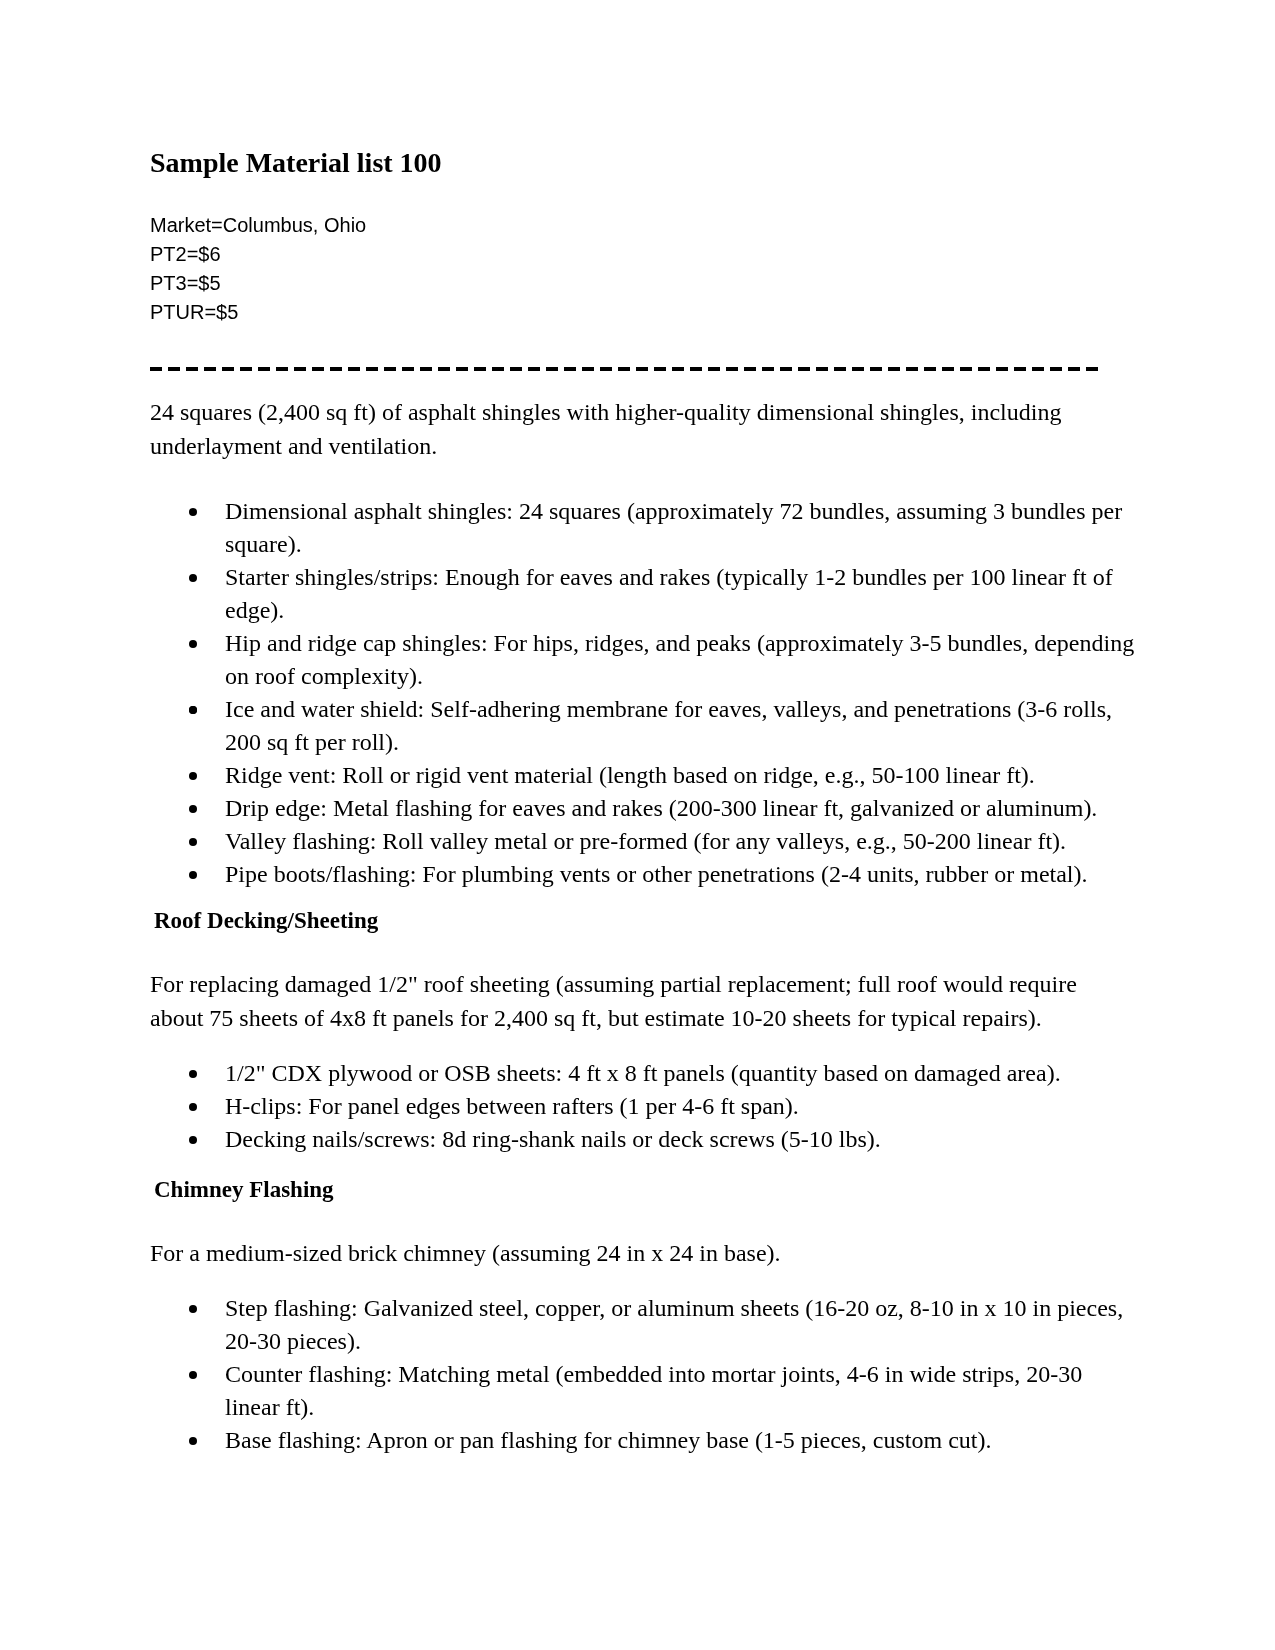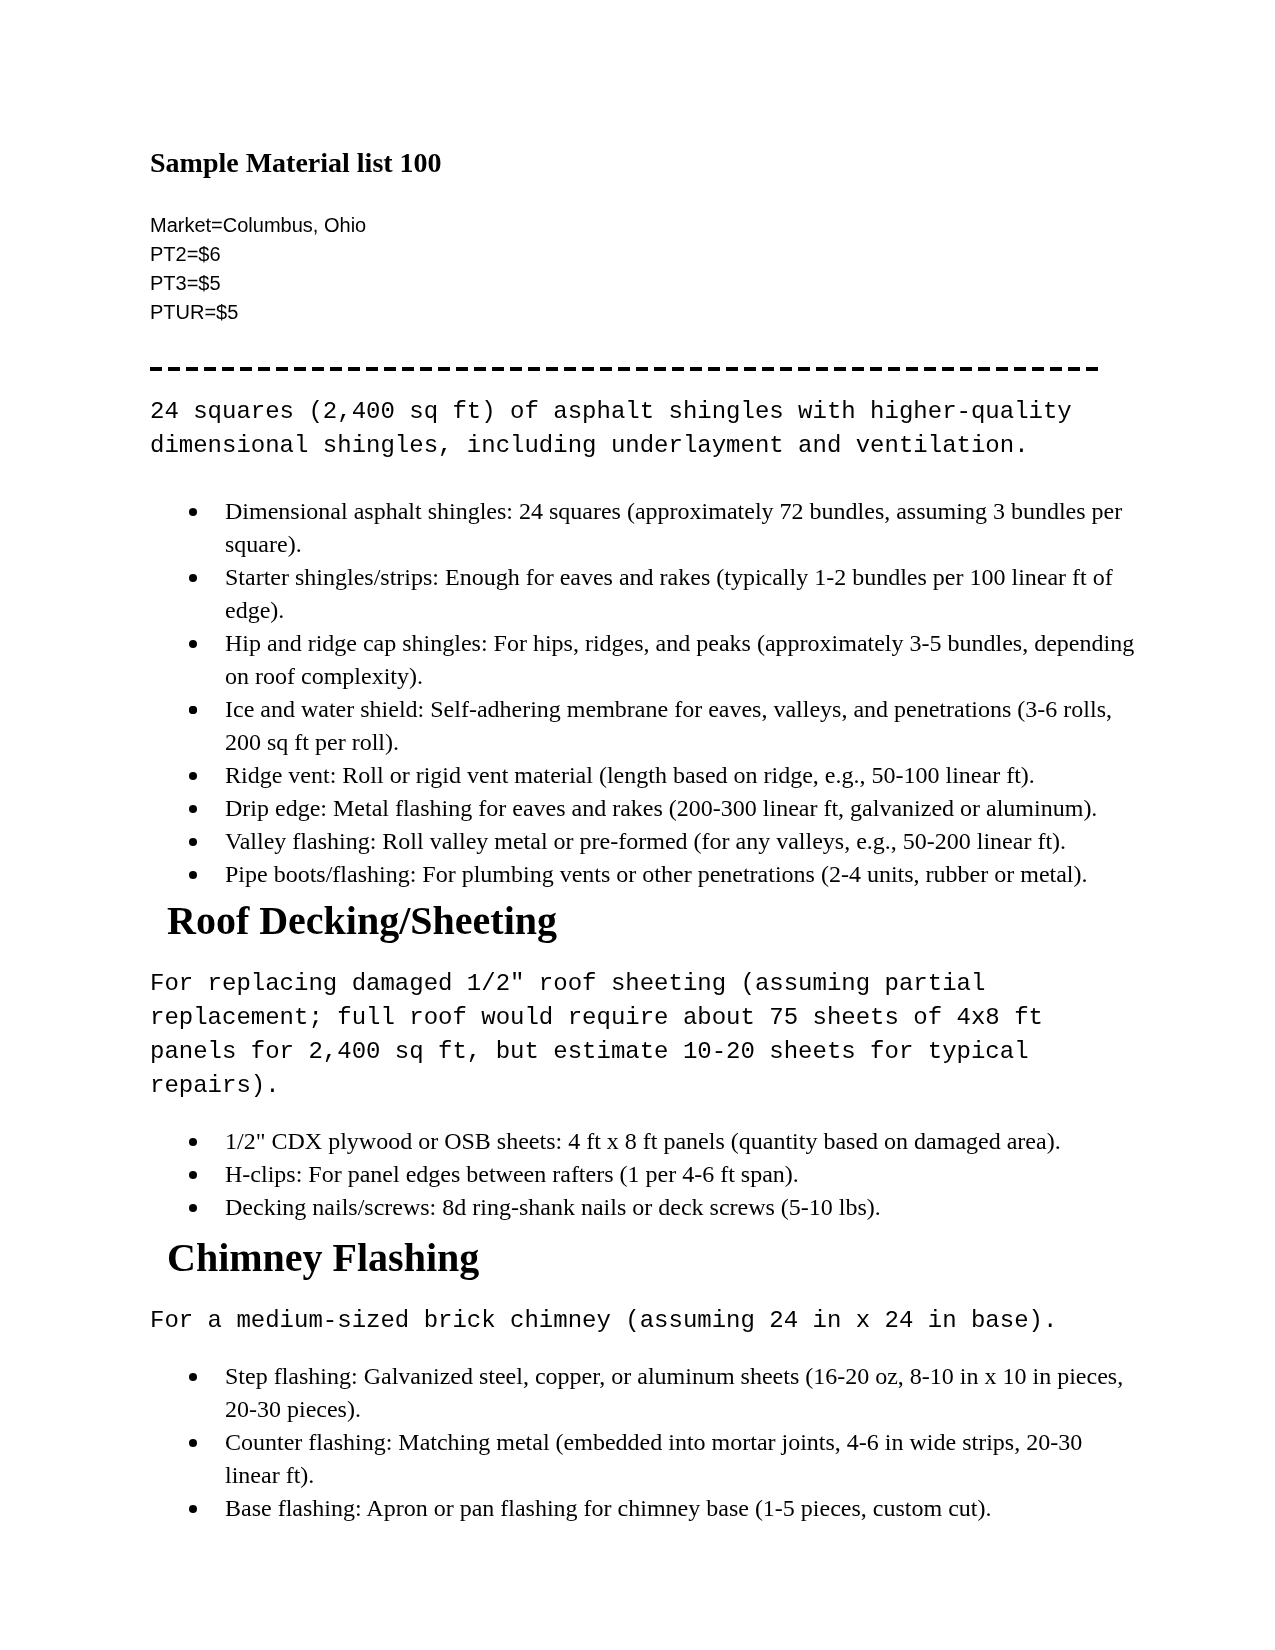--- a/index.html
+++ b/index.html
@@ -36,21 +36,20 @@
   .dashed-separator {
     margin: 40px 0 0 0;
     width: 953px;
     height: 4px;
     background: repeating-linear-gradient(to right, #000 0px, #000 12px, transparent 12px, transparent 18px);
   }
   .body-text {
     font-size: 24px;
     line-height: 34px;
     margin: 0;
-    font-family: Liberation Mono, monospace;
   }
   .intro {
     margin-top: 24px;
     max-width: 975px;
   }
   .section-para {
     margin-top: 28px;
     max-width: 975px;
   }
   ul.bullet-list {
@@ -72,23 +71,23 @@
     left: 39px;
     top: 13px;
     width: 8px;
     height: 8px;
     border-radius: 50%;
     background: #000;
   }
   .section-heading {
     font-family: "Liberation Serif", serif;
     font-weight: bold;
-    font-size: 40px;
+    font-size: 23px;
     line-height: 36px;
-    margin: 17px;
+    margin: 4px;
   }
   .heading-roof    { margin-top: 12px; }
   .heading-chimney { margin-top: 16px; }
 </style>
 </head>
 <body>
 
 <div class="page">
 
   <h1 class="doc-title">Sample Material list 100</h1>

